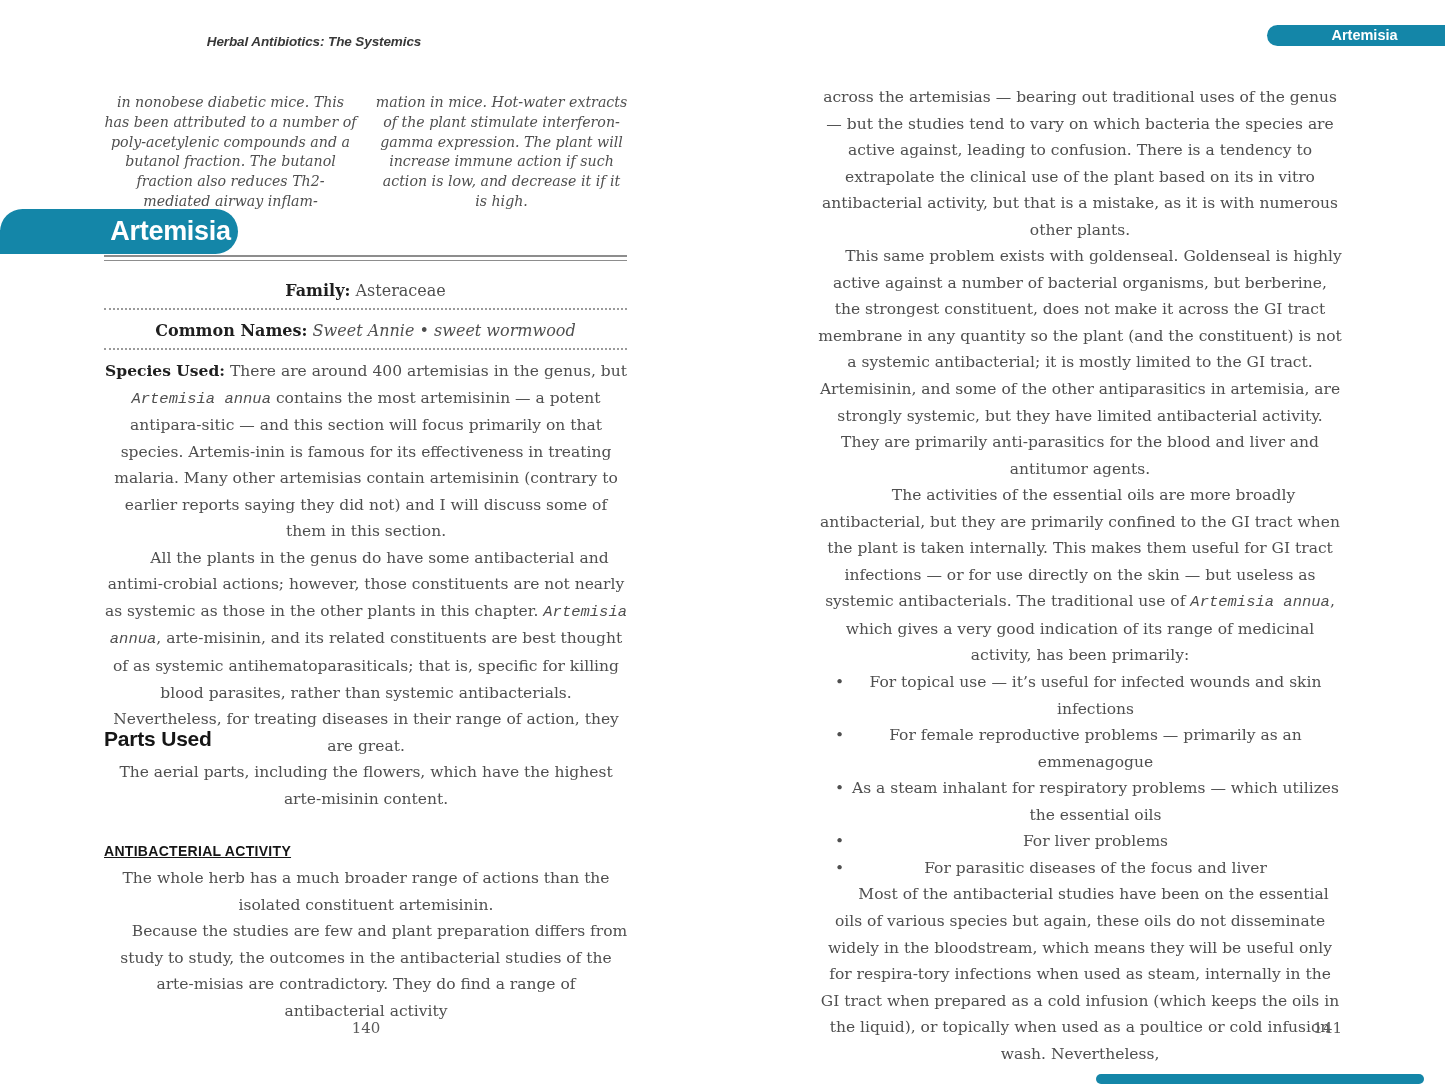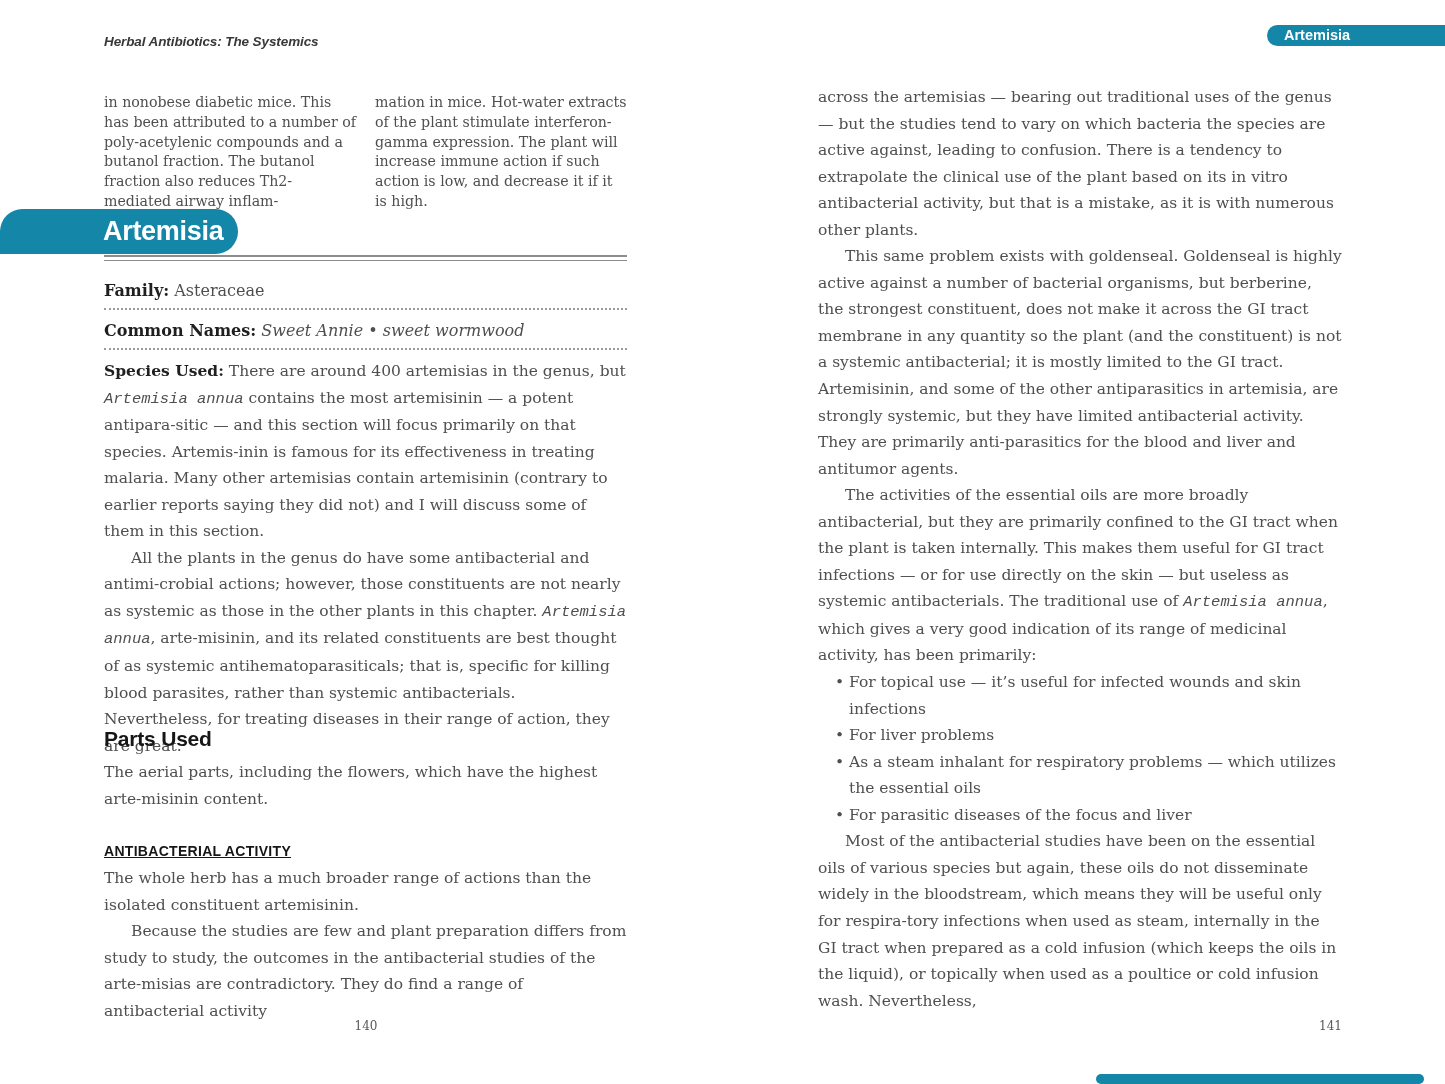--- a/index.html
+++ b/index.html
@@ -10,31 +10,31 @@
     --dot-gray:#9b9b9b;
     --pagenum-gray:#5a5a5a;
   }
   *{margin:0;padding:0;box-sizing:border-box;}
   html,body{background:#ffffff;}
   body{
     width:1445px;height:1084px;position:relative;overflow:hidden;
     font-family:"DejaVu Serif","Liberation Serif",serif;
     color:var(--body-text);
   }
-  .abs{position:absolute;}
+  .abs{position:absolute;text-align:center;}
 
   
   .running-head{
     left:104px;top:34px;width:420px;
     font-family:"Liberation Sans",sans-serif;
     font-style:italic;font-weight:bold;font-size:13.5px;color:#383838;
     letter-spacing:-0.1px;
   }
   .two-col{
-    left:104px;top:93px;width:524px;display:flex;gap:18px;
+    left:104px;top:93px;width:524px;display:flex;gap:18px;font-style:italic;
   }
   .two-col p{
     width:253px;font-size:14.2px;line-height:19.8px;color:var(--body-text);
   }
   .banner{
     left:0;top:209px;width:238px;height:45px;
     background:var(--teal);
     border-radius:24px 24px 24px 0;
     z-index:2;
   }
@@ -75,21 +75,21 @@
     font-size:21px;color:#161616;letter-spacing:-0.2px;
   }
   .parts-text{left:104px;top:759px;width:524px;}
   .ab-heading{
     left:104px;top:843px;
     font-family:"Liberation Sans",sans-serif;font-weight:bold;
     font-size:14px;color:#161616;letter-spacing:0.3px;text-decoration:underline;
   }
   .ab-text{left:104px;top:865px;width:524px;}
   .pagenum{
-    font-size:12px;color:var(--pagenum-gray);text-align:center;width:524px;
+    font-size:15px;color:var(--pagenum-gray);text-align:center;width:524px;
   }
   .pn-left{left:104px;top:1019px;}
   .pn-right{left:818px;top:1019px;text-align:right;}
 
   
   .tab{
     left:1267px;top:25px;width:178px;height:21px;
     background:var(--teal);border-radius:11px 0 0 11px;
   }
   .tab-title{
@@ -153,22 +153,23 @@
 <div class="abs tab">
   <span class="tab-title">Artemisia</span>
 </div>
 
 <div class="abs right-main body-copy">
   <p>across the artemisias — bearing out traditional uses of the genus — but the studies tend to vary on which bacteria the species are active against, leading to confusion. There is a tendency to extrapolate the clinical use of the plant based on its in vitro antibacterial activity, but that is a mistake, as it is with numerous other plants.</p>
   <p class="indent">This same problem exists with goldenseal. Goldenseal is highly active against a number of bacterial organisms, but berberine, the strongest constituent, does not make it across the GI tract membrane in any quantity so the plant (and the constituent) is not a systemic antibacterial; it is mostly limited to the GI tract. Artemisinin, and some of the other antiparasitics in artemisia, are strongly systemic, but they have limited antibacterial activity. They are primarily anti-parasitics for the blood and liver and antitumor agents.</p>
   <p class="indent">The activities of the essential oils are more broadly antibacterial, but they are primarily confined to the GI tract when the plant is taken internally. This makes them useful for GI tract infections — or for use directly on the skin — but useless as systemic antibacterials. The traditional use of <i>Artemisia annua</i>, which gives a very good indication of its range of medicinal activity, has been primarily:</p>
   <ul class="uses">
       <li>For topical use — it’s useful for infected wounds and skin infections</li>
+      <li>For female reproductive problems — primarily as an emmenagogue</li>
+      <li>As a steam inhalant for respiratory problems — which utilizes the essential oils</li>
       <li>For liver problems</li>
-      <li>As a steam inhalant for respiratory problems — which utilizes the essential oils</li>
       <li>For parasitic diseases of the focus and liver</li>
     </ul>
   <p class="indent">Most of the antibacterial studies have been on the essential oils of various species but again, these oils do not disseminate widely in the bloodstream, which means they will be useful only for respira-tory infections when used as steam, internally in the GI tract when prepared as a cold infusion (which keeps the oils in the liquid), or topically when used as a poultice or cold infusion wash. Nevertheless,</p>
 </div>
 
 <div class="abs pagenum pn-right">141</div>
 
 <div class="abs bottom-strip"></div>
 
 </body></html>

